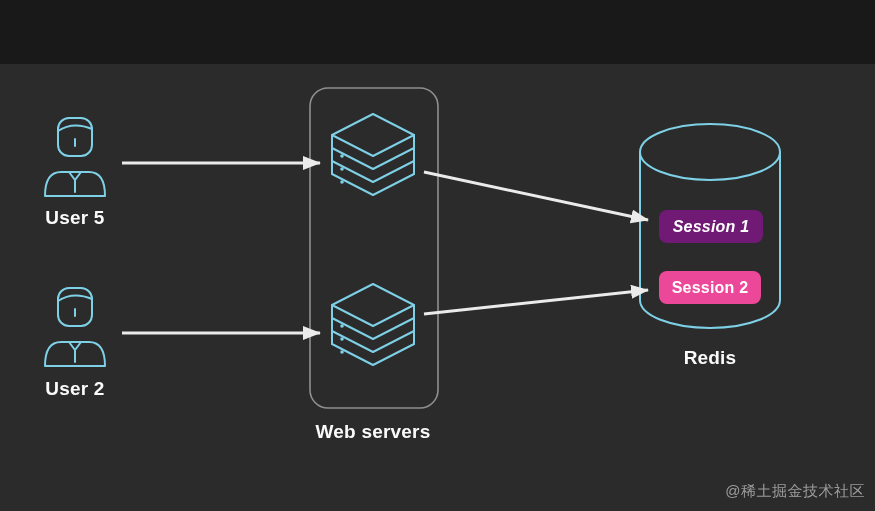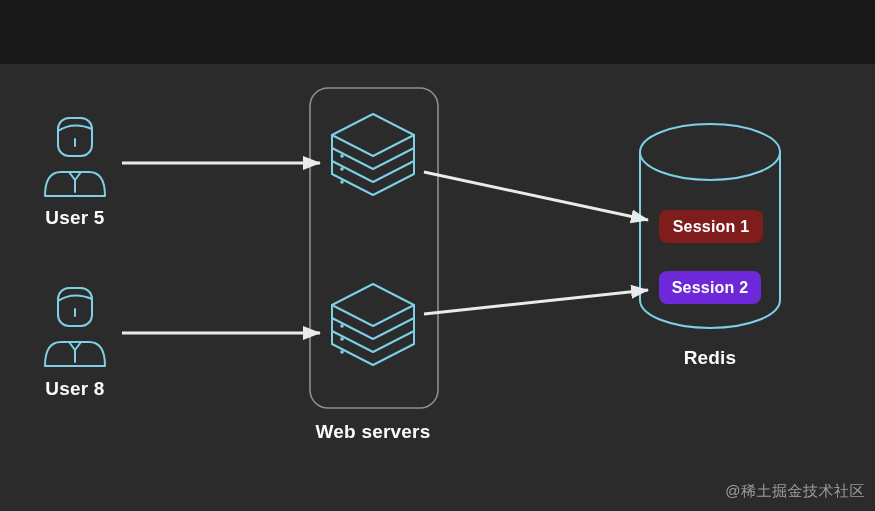--- a/index.html
+++ b/index.html
@@ -125,22 +125,22 @@
     </g>
 
     <g stroke-width="3" fill="none" style="stroke: rgb(235, 235, 235);">
       <line x1="122" y1="163" x2="320" y2="163" marker-end="url(#arrowhead)"></line>
       <line x1="122" y1="333" x2="320" y2="333" marker-end="url(#arrowhead)"></line>
       <line x1="424" y1="172" x2="648" y2="220" marker-end="url(#arrowhead)"></line>
       <line x1="424" y1="314" x2="648" y2="290" marker-end="url(#arrowhead)"></line>
     </g>
   </svg>
 
-  <div class="session-badge badge-1" style="background: #7f1d1d;">Session 1</div>
-  <div class="session-badge badge-2" style="background: #6d28d9;">Session 2</div>
+  <div class="session-badge badge-1" style="background: #701a75; font-style: italic;">Session 1</div>
+  <div class="session-badge badge-2" style="background: #ec4899;">Session 2</div>
 
   <div class="label lbl-user1" style="color: rgb(250, 250, 250);">User 5</div>
-  <div class="label lbl-user2" style="color: rgb(250, 250, 250);">User 8</div>
+  <div class="label lbl-user2" style="color: rgb(250, 250, 250);">User 2</div>
   <div class="label lbl-redis" style="color: rgb(250, 250, 250);">Redis</div>
   <div class="label lbl-webservers" style="color: rgb(250, 250, 250);">Web servers</div>
 
   <div class="watermark" style="color: rgb(156, 156, 156);">@稀土掘金技术社区</div>
 </div>
 
 </body></html>

